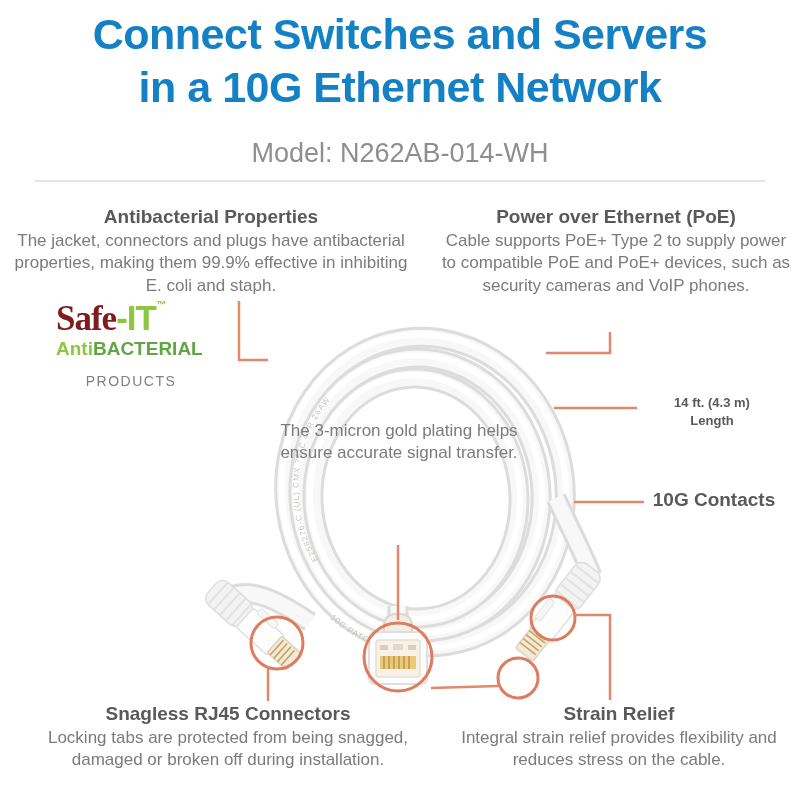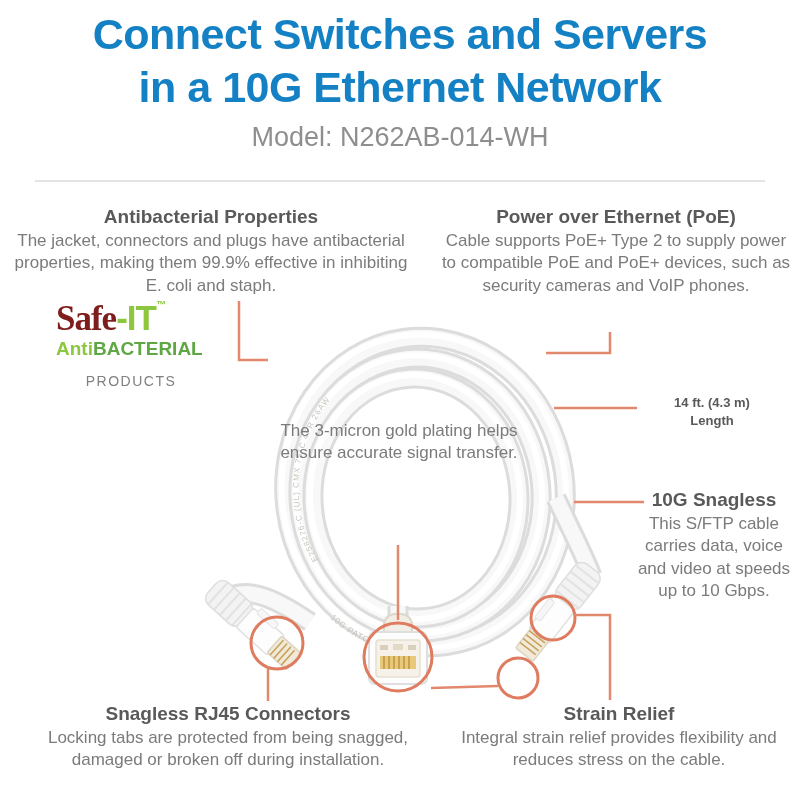--- a/index.html
+++ b/index.html
@@ -2,21 +2,21 @@
 <html><head>
 <meta charset="utf-8">
 <style>
   html,body{margin:0;padding:0;}
   body{
     width:800px;height:800px;position:relative;background:#ffffff;
     font-family:"Liberation Sans","DejaVu Sans",sans-serif;overflow:hidden;
   }
   .hdr{position:absolute;top:8px;left:0;width:800px;text-align:center;}
   .title{color:#1581c5;font-weight:bold;font-size:43px;line-height:53px;letter-spacing:-0.5px;}
-  .model{color:#8e8e8e;font-size:27px;font-weight:normal;margin-top:8px;}
+  .model{color:#8e8e8e;font-size:27px;font-weight:normal;margin-top:24px;}
   .divider{position:absolute;top:180px;left:35px;width:730px;height:2px;background:#e4e4e4;}
 
   .callout{position:absolute;text-align:center;}
   .callout h3{margin:0 0 2px 0;font-size:19px;color:#595959;font-weight:bold;}
   .callout p{margin:0;font-size:17px;line-height:1.32;color:#7b7b7b;}
 
   .cb-antibacterial{left:6px;top:206px;width:410px;}
   .cb-poe{left:440px;top:206px;width:352px;}
   .cb-gold{left:278px;top:420px;width:242px;}
   .cb-length{left:632px;top:394px;width:160px;}
@@ -166,22 +166,21 @@
 </div>
 
 <div class="callout cb-length">
   <h3>
     <div>14 ft. (4.3 m)</div>
     <div>Length</div>
   </h3>
 </div>
 
 <div class="callout cb-certified">
-  <h3>10G Snagless</h3>
-  <p>This S/FTP cable carries data, voice and video at speeds up to 10 Gbps.</p>
+  <h3>10G Contacts</h3>
 </div>
 
 <div class="callout cb-snagless">
   <h3>Snagless RJ45 Connectors</h3>
   <p>Locking tabs are protected from being snagged, damaged or broken off during installation.</p>
 </div>
 
 <div class="callout cb-strain">
   <h3>Strain Relief</h3>
   <p>Integral strain relief provides flexibility and reduces stress on the cable.</p>

